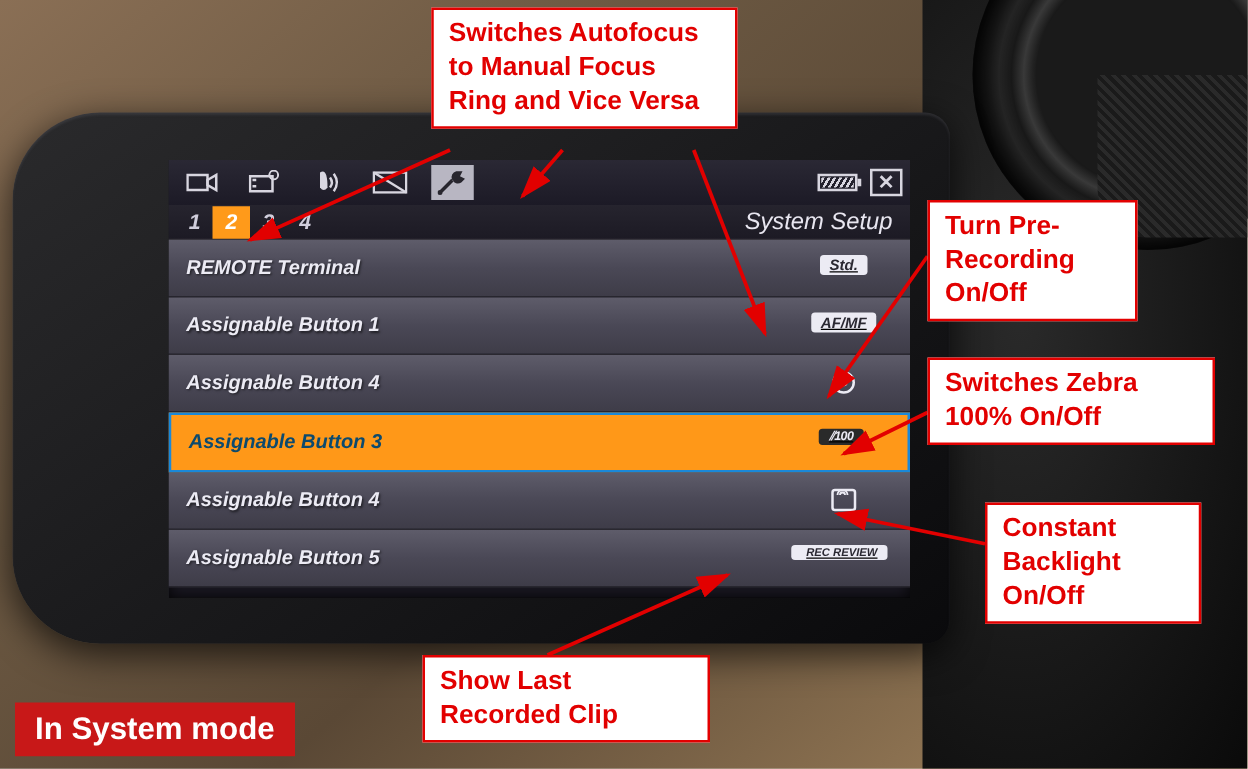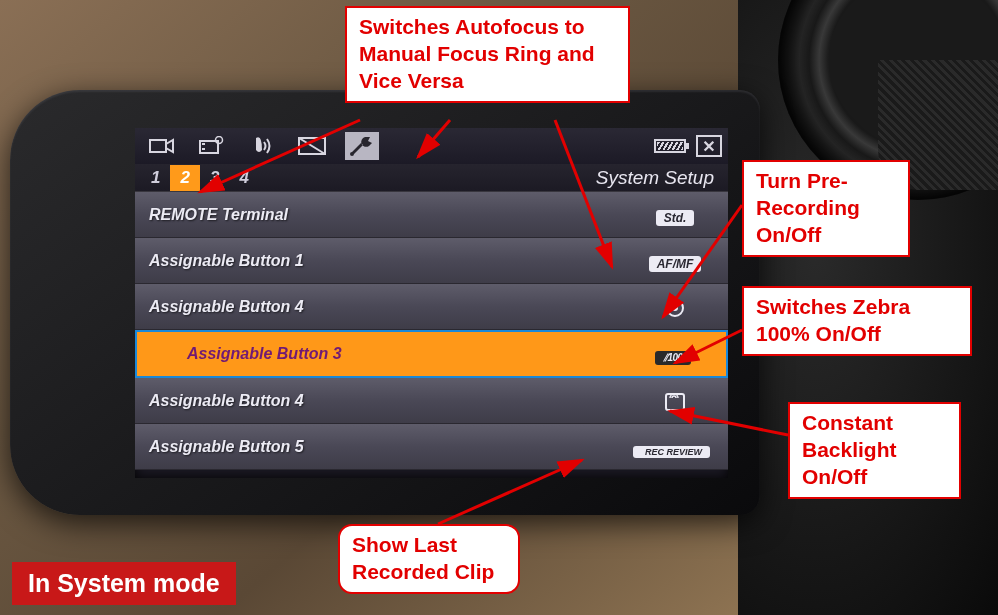--- a/index.html
+++ b/index.html
@@ -167,27 +167,28 @@
     border: 2px solid #1a88d8;
     height: 48px;
   }
   .menu-row .label {
     color: #ecebf4;
     font-size: 16px;
     font-weight: bold;
     font-style: italic;
     text-shadow: 1px 1px 2px rgba(0,0,0,0.6);
   }
-  .menu-row.selected .label { color: #701a75; text-shadow: none; margin-left: 36px; }
+  .menu-row.selected .label { color: #0c4a6e; text-shadow: none; }
   .menu-row .value {
     min-width: 70px;
     height: 22px;
     display: flex;
-    align-items: flex-end;
+    align-items: flex-start;
     justify-content: center;
+    text-decoration: underline;
   }
   .val-box {
     background: #ecebf4;
     color: #2a2832;
     padding: 1px 8px;
     border-radius: 3px;
     font-size: 12px;
     font-weight: bold;
     font-style: italic;
   }
@@ -343,25 +344,25 @@
     </div>
     <div class="menu-row">
       <span class="label">Assignable Button 5</span>
       <span class="value">
           <span class="val-box" style="font-size:9px;padding-left:12px;">REC REVIEW</span>
         </span>
     </div>
   </div>
 </div>
 
-<div class="callout" style="left:345px; top:6px; width:285px;">Switches Autofocus to Manual Focus Ring and Vice Versa</div>
+<div class="callout" style="left:345px; top:6px; width:245px;">Switches Autofocus to Manual Focus Ring and Vice Versa</div>
 <div class="callout" style="left:742px; top:160px; width:168px;">Turn Pre-Recording On/Off</div>
 <div class="callout" style="left:742px; top:286px; width:230px;">Switches Zebra 100% On/Off</div>
 <div class="callout" style="left:788px; top:402px; width:173px;">Constant Backlight On/Off</div>
-<div class="callout" style="left:338px; top:524px; width:182px;border-radius:14px;">Show Last Recorded Clip</div>
+<div class="callout" style="left:338px; top:524px; width:230px;">Show Last Recorded Clip</div>
 <div class="bottom-tag">In System mode</div>
 
 <svg class="arrow" style="left:0;top:0;" width="998" height="615">
   <defs>
     <marker id="ah" markerWidth="10" markerHeight="10" refX="8" refY="3" orient="auto">
       <path d="M0,0 L9,3 L0,6 Z" fill="#e20000"></path>
     </marker>
   </defs>
 
   <line x1="360" y1="120" x2="200" y2="192" stroke="#e20000" stroke-width="3" marker-end="url(#ah)"></line>

